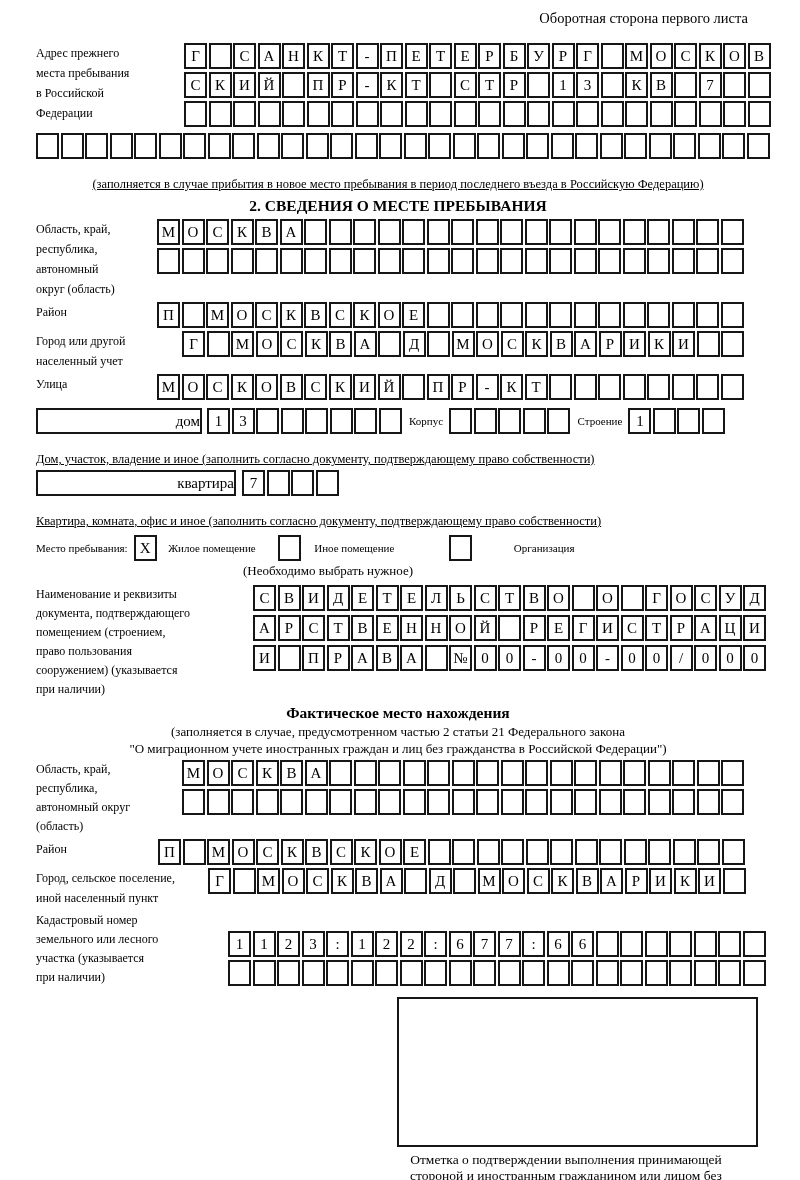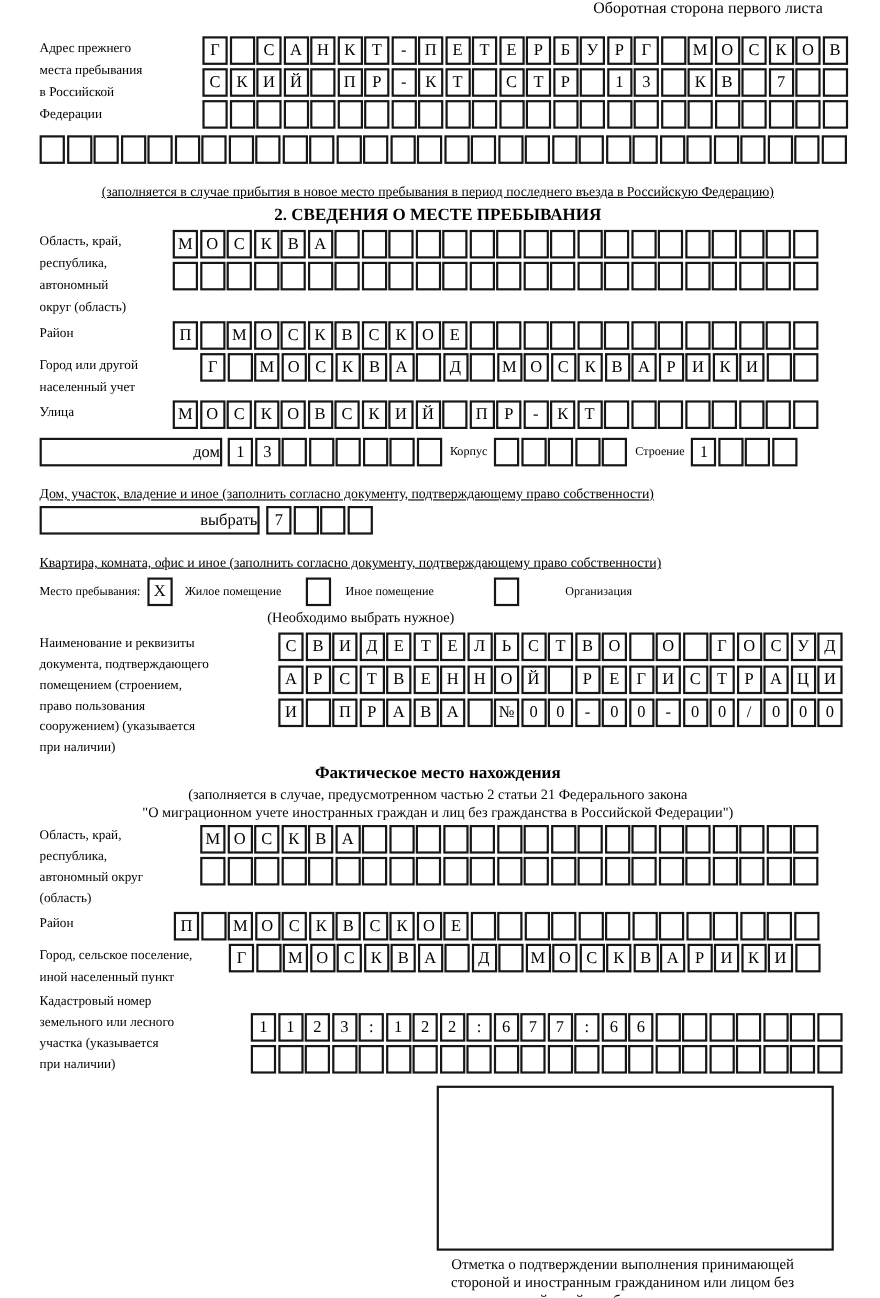--- a/index.html
+++ b/index.html
@@ -1,17 +1,17 @@
 <!DOCTYPE html>
 <html><head>
 <meta charset="utf-8">
 <style>
   html,body{margin:0;padding:0;background:#fff;}
   body{width:800px;height:1180px;font-family:"Liberation Serif","DejaVu Serif",serif;color:#000;}
-  .page{position:relative;box-sizing:border-box;width:800px;height:1180px;padding:0 40px 0 36px;overflow:hidden;}
+  .page{position:relative;box-sizing:border-box;width:800px;height:1180px;padding:10px 40px 0 36px;overflow:hidden;}
   .corner{text-align:right;font-size:14.5px;margin-right:12px;}
   .row{display:flex;align-items:flex-start;margin-top:3px;}
   .label{font-size:12px;line-height:20px;flex:none;}
   .cellrows{display:flex;flex-direction:column;}
   .cellrows .cells{margin-bottom:3px;}
   .cells{display:flex;flex:none;}
   .cell{flex:none;box-sizing:content-box;width:19px;height:22px;border:2px solid #161616;margin-right:1.5px;text-align:center;font-size:15px;line-height:22px;background:#fff;}
   .widebox{flex:none;box-sizing:content-box;height:22px;border:2px solid #161616;text-align:right;font-size:15px;line-height:22px;}
   .inlinelabel{font-size:11px;line-height:26px;flex:none;}
   .fn{font-size:12.5px;margin-top:18px;text-decoration:underline;}
@@ -338,21 +338,21 @@
     <div class="cells opt-gap1">
         <span class="cell">1</span>
         <span class="cell"></span>
         <span class="cell"></span>
         <span class="cell"></span>
       </div>
   </div>
   <div class="fn">Дом, участок, владение и иное (заполнить согласно документу, подтверждающему право собственности)</div>
 
   <div class="row">
-    <div class="widebox" style="width:196px">выбрать</div>
+    <div class="widebox" style="width:196px">квартира</div>
     <div class="cells" style="margin-left:6px">
         <span class="cell">7</span>
         <span class="cell"></span>
         <span class="cell"></span>
         <span class="cell"></span>
       </div>
   </div>
   <div class="fn">Квартира, комната, офис и иное (заполнить согласно документу, подтверждающему право собственности)</div>
 
   <div class="row mt6">

